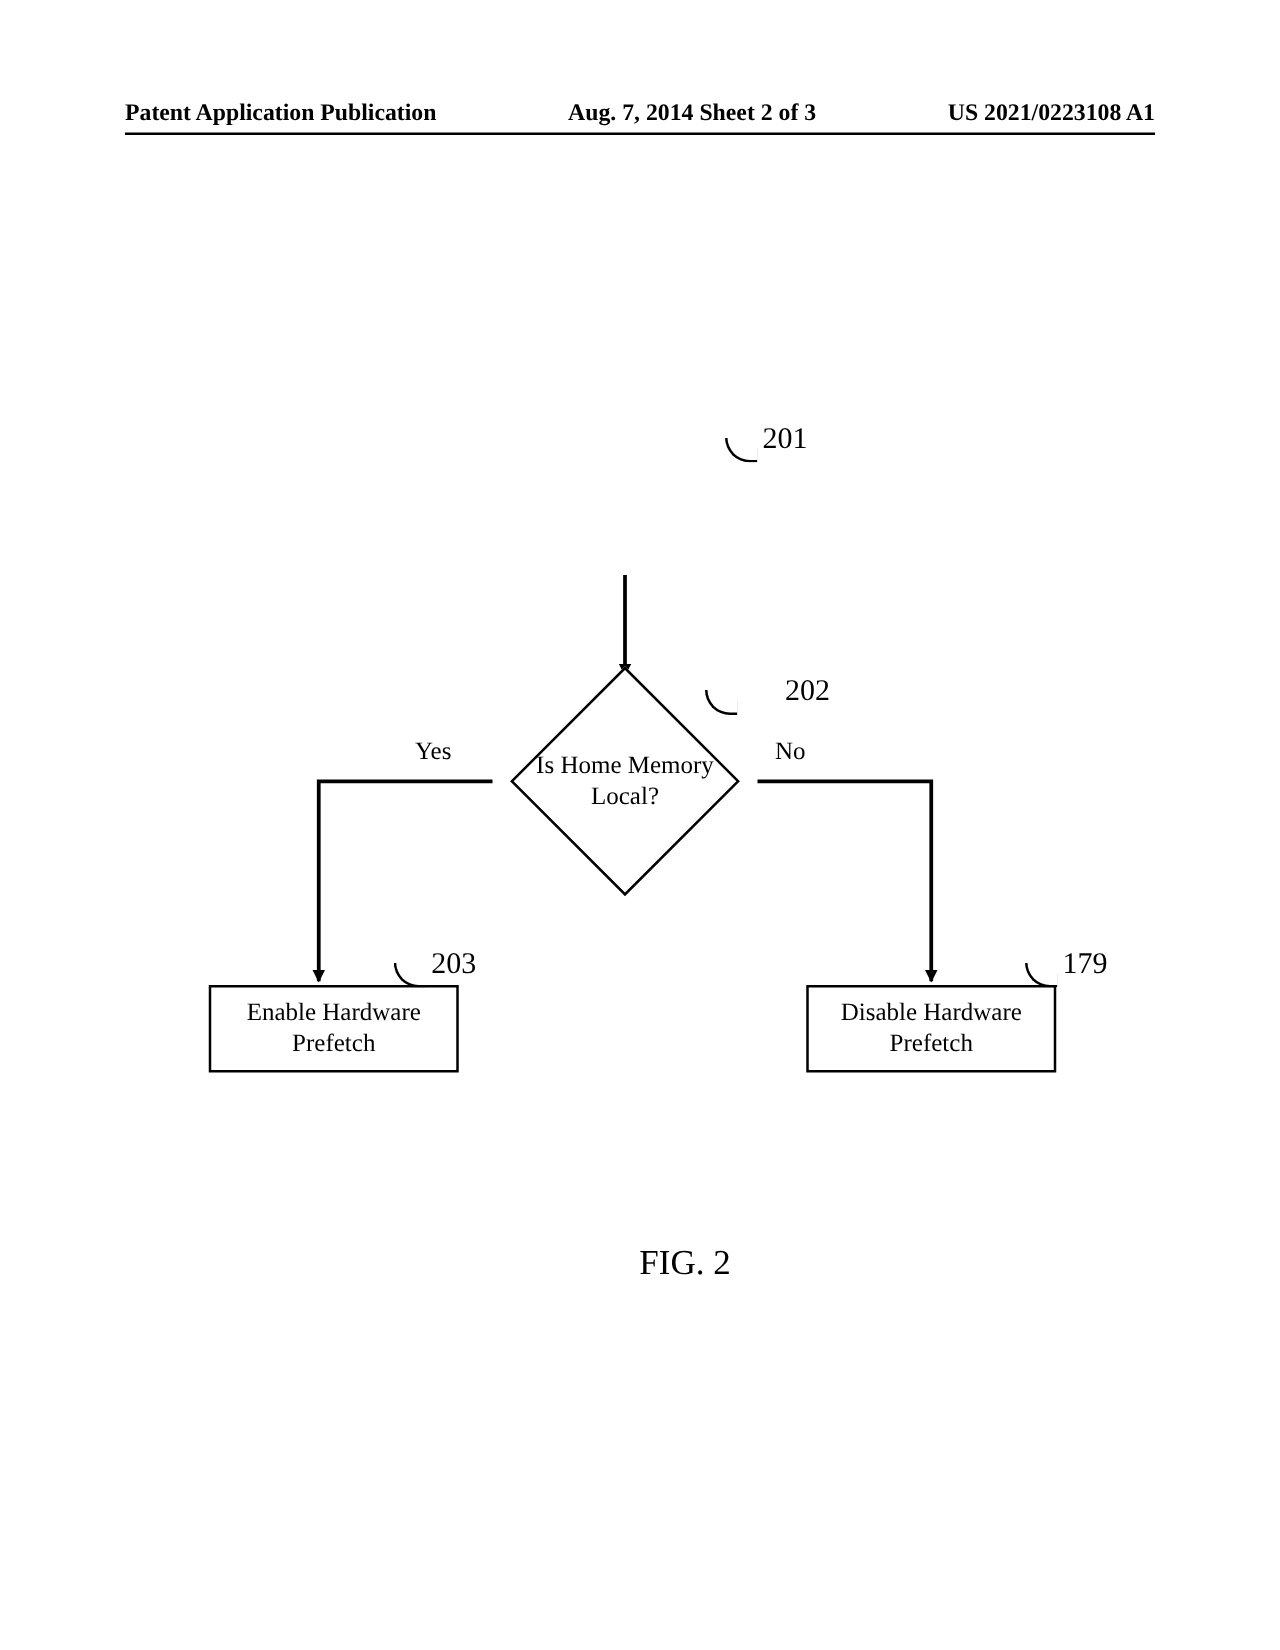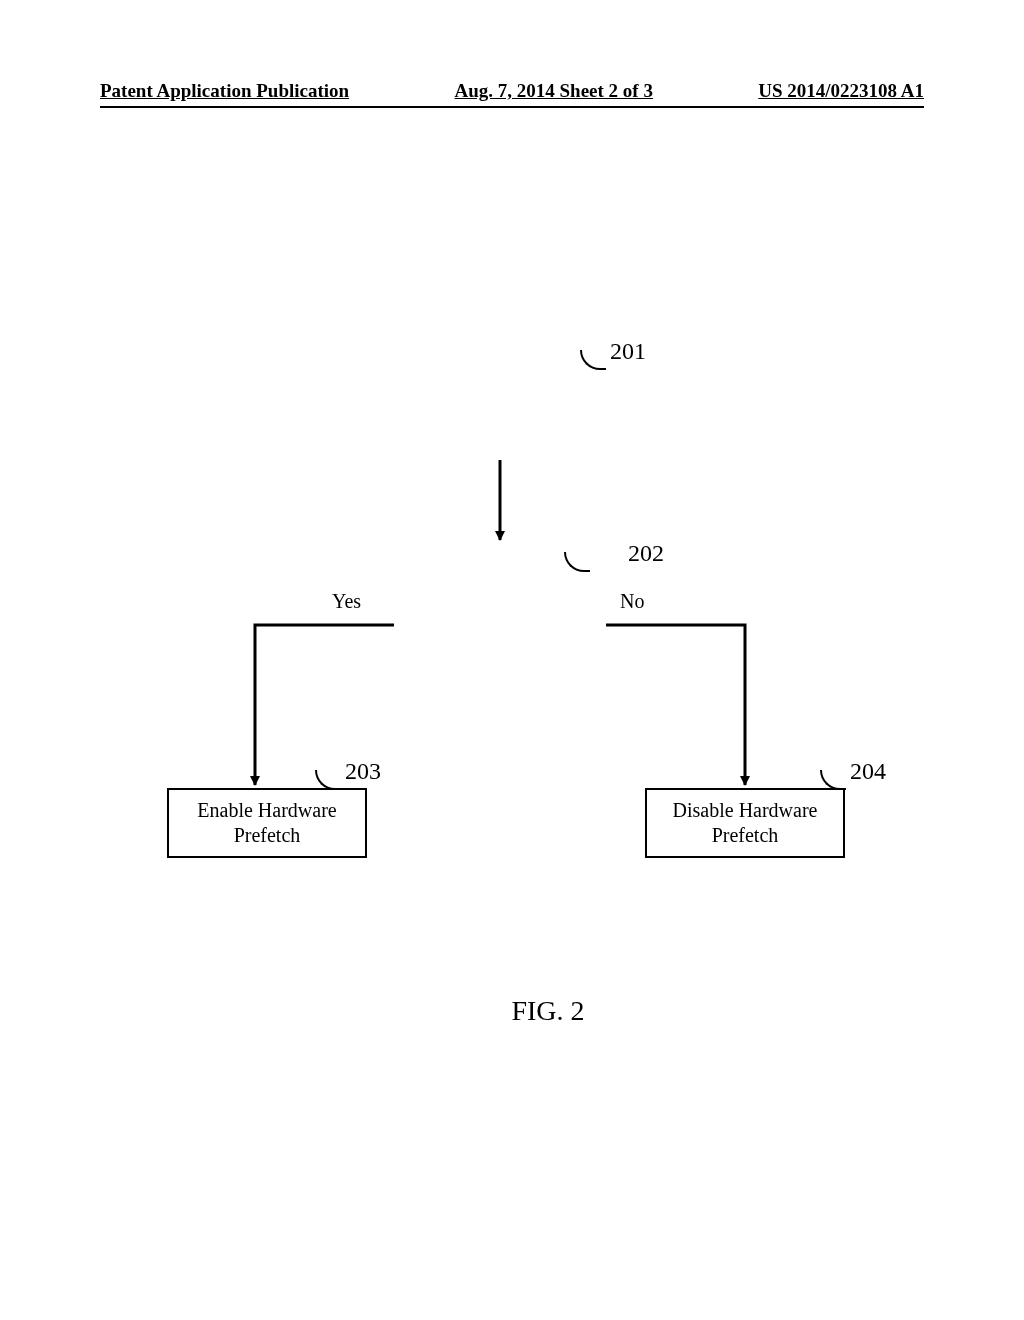--- a/index.html
+++ b/index.html
@@ -15,21 +15,20 @@
     position: absolute;
     top: 80px;
     left: 100px;
     right: 100px;
     display: flex;
     justify-content: space-between;
     font-size: 19px;
     font-weight: bold;
     border-bottom: 2px solid #000;
     padding-bottom: 4px;
-    text-decoration: underline;
   }
   .diagram {
     position: absolute;
     top: 330px;
     left: 0;
     width: 1024px;
     height: 600px;
   }
   .box {
     position: absolute;
@@ -102,21 +101,21 @@
     font-size: 28px;
     margin-left: 36px;
   }
 </style>
 </head>
 <body>
 
 <div class="header">
   <span>Patent Application Publication</span>
   <span>Aug. 7, 2014   Sheet 2 of 3</span>
-  <span>US 2014/0223108 A1</span>
+  <span>US 2021/0223108 A1</span>
 </div>
 
 <div class="diagram">
 
   <svg class="connector">
     <defs>
       <marker id="arrow" markerWidth="12" markerHeight="12" refX="9" refY="5" orient="auto" markerUnits="userSpaceOnUse">
         <path d="M0,0 L10,5 L0,10 Z" fill="#000"></path>
       </marker>
     </defs>
@@ -124,33 +123,37 @@
     <line x1="500" y1="130" x2="500" y2="210" stroke="#000" stroke-width="3" marker-end="url(#arrow)"></line>
 
     <polyline points="394,295 255,295 255,455" fill="none" stroke="#000" stroke-width="3" marker-end="url(#arrow)"></polyline>
 
     <polyline points="606,295 745,295 745,455" fill="none" stroke="#000" stroke-width="3" marker-end="url(#arrow)"></polyline>
   </svg>
 
   <div class="ref-curve" style="left:580px; top:20px;"></div>
   <div class="ref-label" style="left:610px; top:8px;">201</div>
 
+  <div class="diamond-wrap" style="left:390px; top:210px;">
+    <div class="diamond"></div>
+    <div class="diamond-text">Is Home Memory Local?</div>
+  </div>
   <div class="ref-curve" style="left:564px; top:222px;"></div>
   <div class="ref-label" style="left:628px; top:210px;">202</div>
 
   <div class="edge-label" style="left:332px; top:260px;">Yes</div>
   <div class="edge-label" style="left:620px; top:260px;">No</div>
 
   <div class="box" style="left:155px; top:458px; width:200px; height:70px;margin-left:12px;">
     <span>Enable Hardware Prefetch</span>
   </div>
   <div class="ref-curve" style="left:315px; top:440px;"></div>
   <div class="ref-label" style="left:345px; top:428px;">203</div>
 
   <div class="box" style="left:645px; top:458px; width:200px; height:70px;justify-content:flex-end;">
     <span>Disable Hardware Prefetch</span>
   </div>
   <div class="ref-curve" style="left:820px; top:440px;"></div>
-  <div class="ref-label" style="left:850px; top:428px;">204</div>
+  <div class="ref-label" style="left:850px; top:428px;">179</div>
 
 </div>
 
 <div class="fig-caption">FIG. 2</div>
 
 </body></html>

